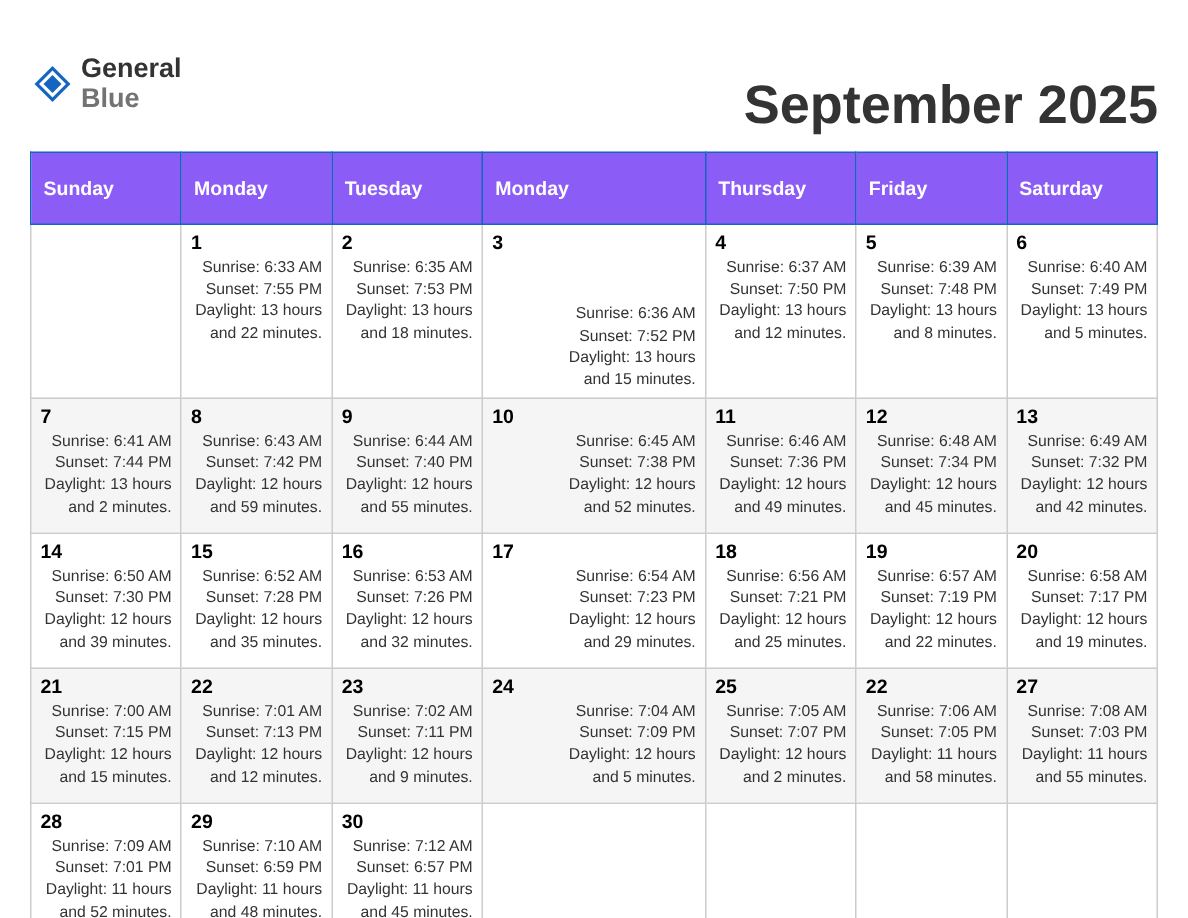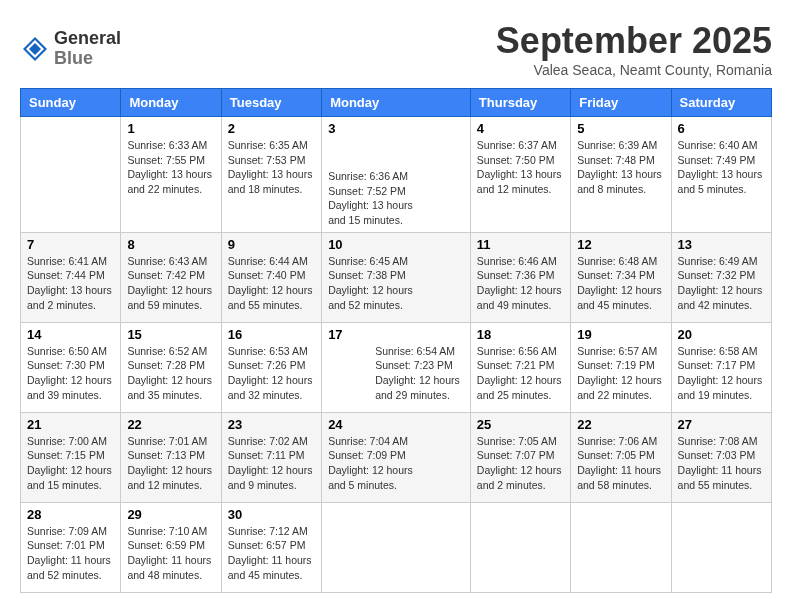--- a/index.html
+++ b/index.html
@@ -28,40 +28,41 @@
       line-height: 1.1;
     }
     .logo-general { color: #333; }
     .logo-blue { color: #737373; }
     .logo-icon {
       width: 30px;
       height: 30px;
     }
     .title-block {
       text-align: right;
+      margin-top: 29px;
     }
     .month-title {
       font-size: 36px;
       font-weight: bold;
       color: #333;
     }
     .subtitle {
       font-size: 14px;
       color: #555;
     }
     table {
       width: 100%;
       border-collapse: collapse;
       font-size: 11px;
     }
     thead tr th {
-      background-color: #3b82f6;
+      background-color: #8b5cf6;
       color: #fff;
       text-align: left;
-      padding: 6px 8px;
+      padding: 16px 8px;
       font-size: 13px;
       font-weight: bold;
       border: 1px solid #1565c0;
     }
     tbody tr td {
       border: 1px solid #ccc;
       vertical-align: top;
       padding: 4px 6px;
       min-height: 80px;
       height: 90px;
@@ -75,20 +76,21 @@
     .day-number {
       font-weight: bold;
       font-size: 13px;
       margin-bottom: 2px;
       display: block;
     }
     .day-info {
       color: #333;
       font-size: 10.5px;
       line-height: 1.4;
+      text-align: right;
     }
     .empty-cell {
       background-color: #f9f9f9;
     }
   </style>
 </head>
 <body>
 
 <div class="header">
   <div class="logo">
@@ -97,21 +99,20 @@
       <polygon points="20,8 32,20 20,32 8,20" fill="#fff"></polygon>
       <polygon points="20,12 28,20 20,28 12,20" fill="#1565c0"></polygon>
     </svg>
     <div class="logo-text">
       <div class="logo-general">General</div>
       <div class="logo-blue">Blue</div>
     </div>
   </div>
   <div class="title-block">
     <div class="month-title">September 2025</div>
-    <div class="subtitle">Valea Seaca, Neamt County, Romania</div>
   </div>
 </div>
 
 <table>
   <thead>
     <tr>
     <th>Sunday</th>
         <th>Monday</th>
         <th>Tuesday</th>
         <th>Monday</th>

